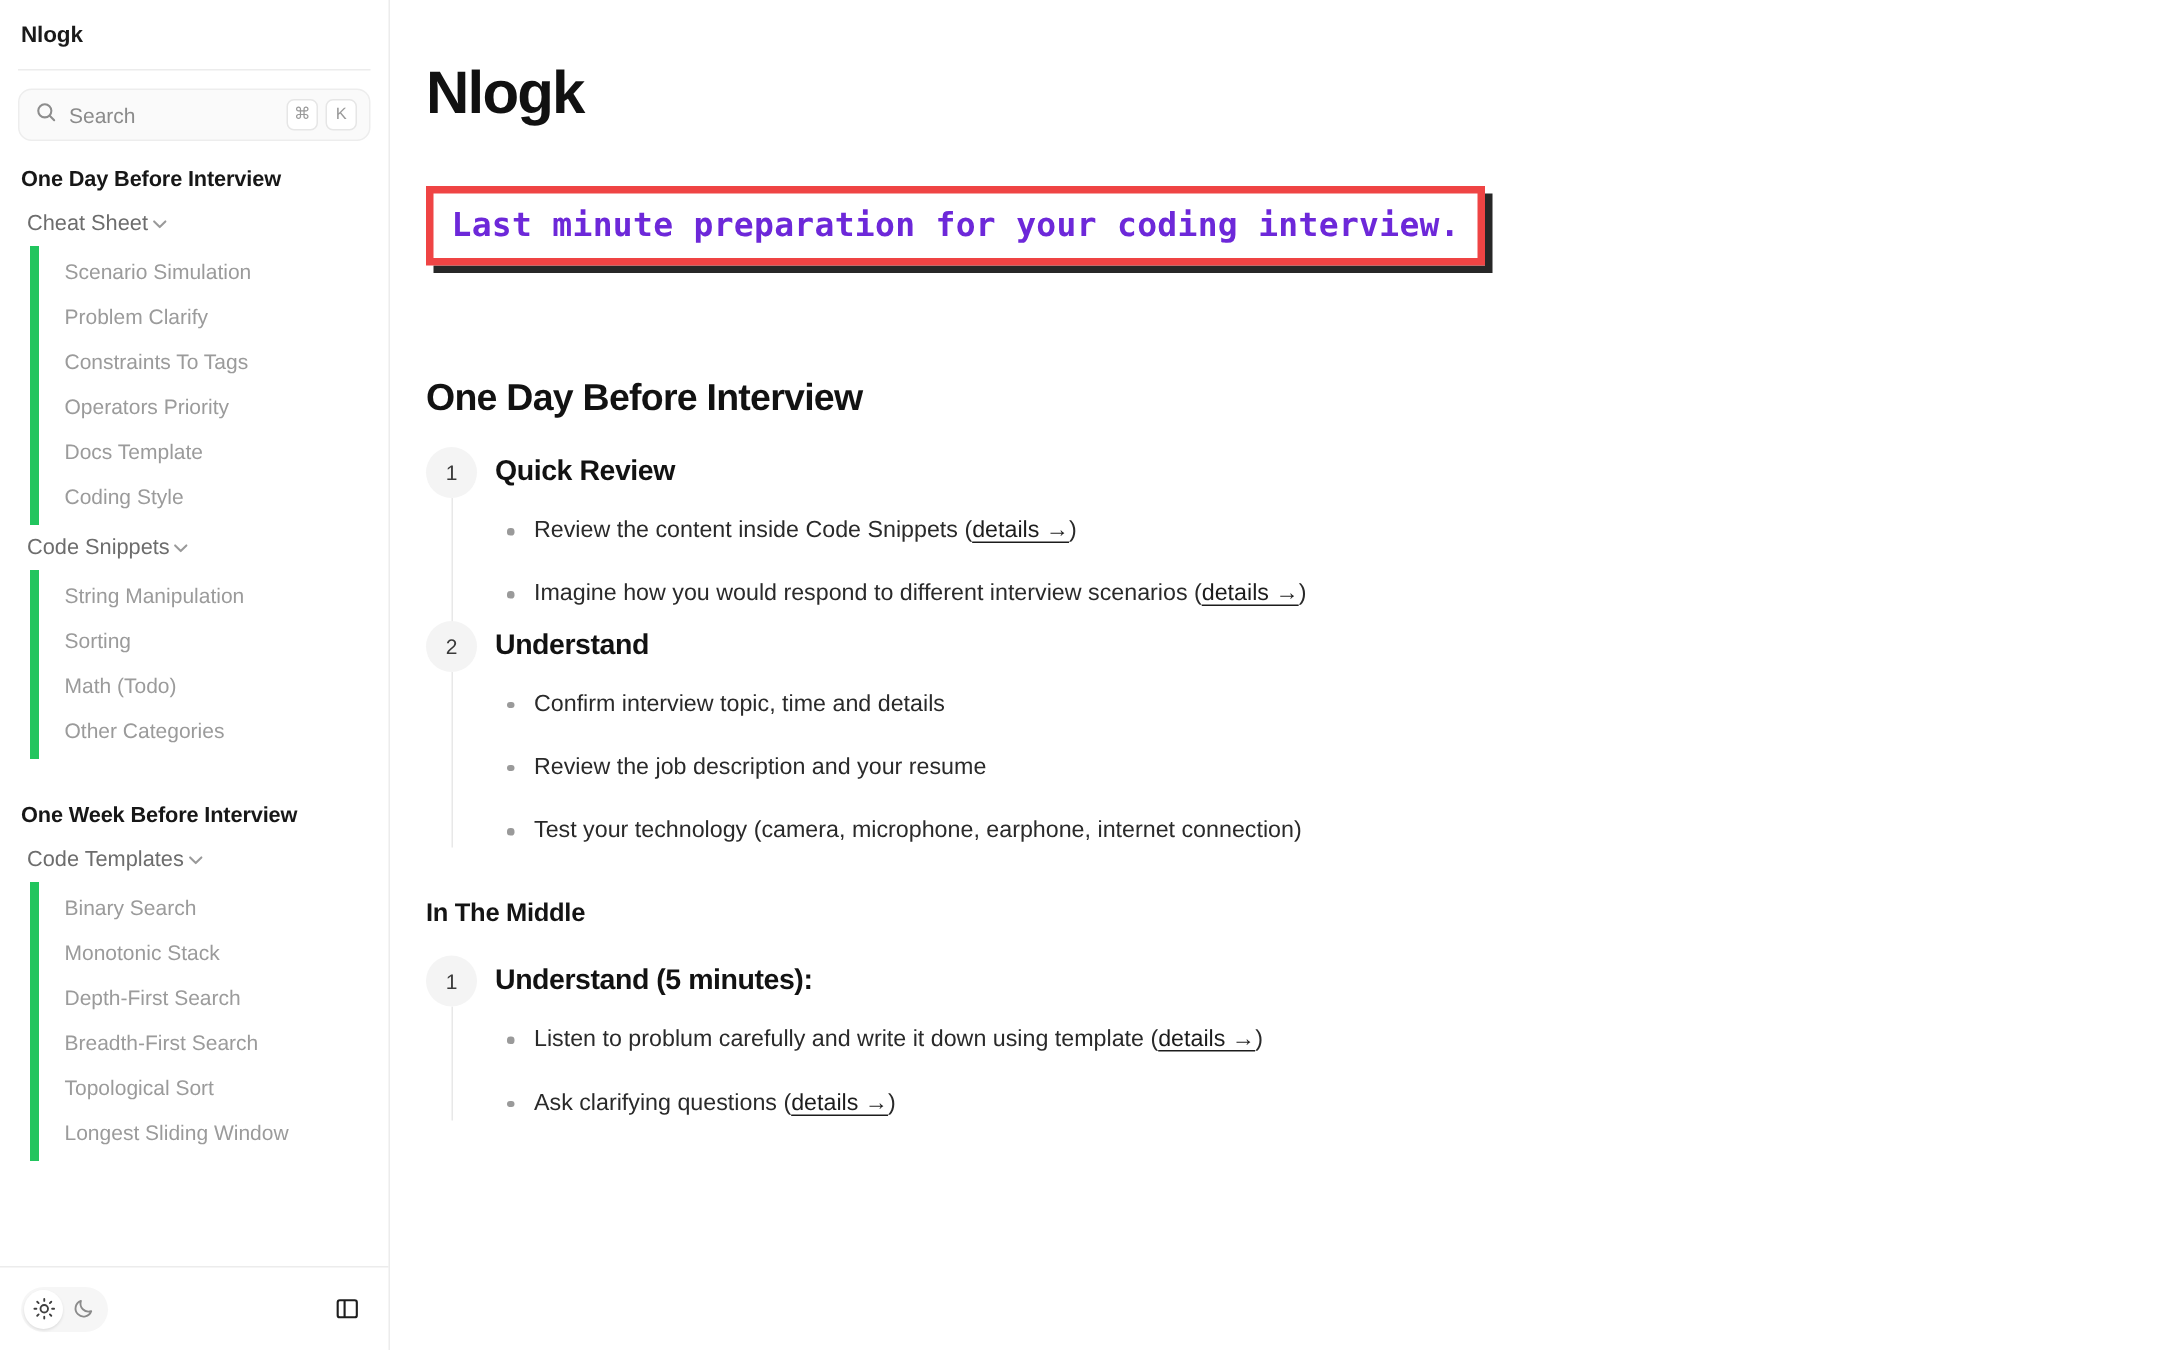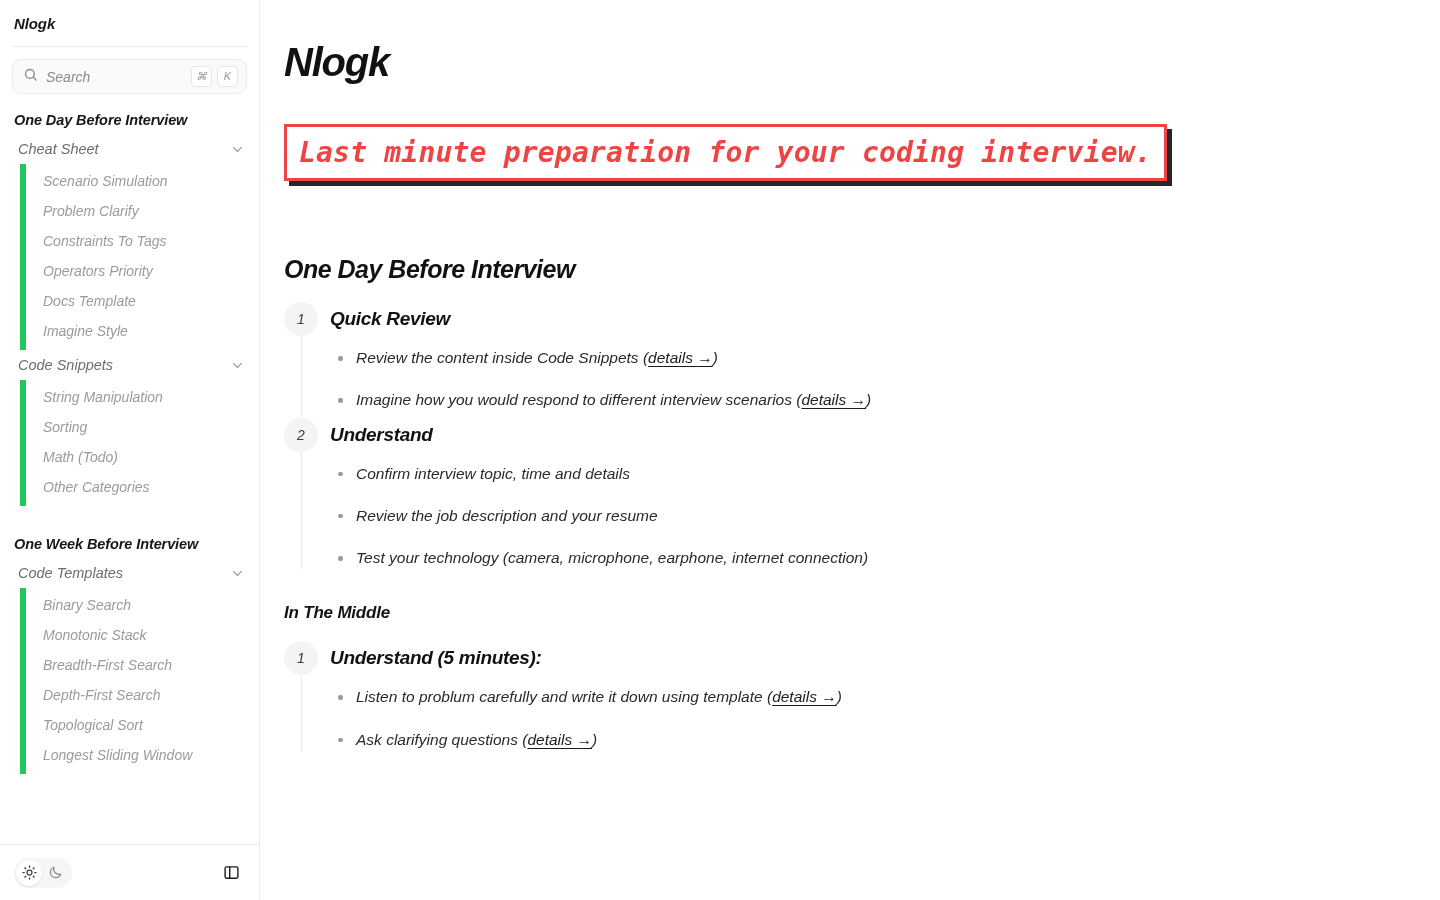--- a/index.html
+++ b/index.html
@@ -3,21 +3,21 @@
 <meta charset="utf-8">
 <style>
   * { box-sizing: border-box; margin: 0; padding: 0; }
   html, body {
     width: 1440px; height: 900px;
     overflow: hidden;
     background: #ffffff;
     font-family: "Liberation Sans", sans-serif;
     -webkit-font-smoothing: antialiased;
   }
-  #app { display: flex; width: 1440px; height: 869px; font-style: italic; }
+  #app { display: flex; width: 1440px; height: 869px; }
 
   
   .sidebar {
     width: 260px; height: 900px;
     background: #ffffff;
     border-right: 1px solid #ececec;
     display: flex; flex-direction: column;
     position: relative;
     flex: 0 0 260px;
   }
@@ -64,21 +64,21 @@
     padding: 18px 0 6px 0;
   }
   .sb-group-title {
     font-size: 14.5px; font-weight: 700; color: #171717;
     padding: 0 14px; margin-bottom: 6px;
     letter-spacing: -0.1px;
   }
   .sb-group-title.spaced { margin-top: 30px; }
 
   .sb-collapsible {
-    display: flex; align-items: center; justify-content: space-between;
+    display: flex; align-items: center; 
     padding: 7px 14px 7px 18px;
     cursor: pointer;
   }
   .sb-collapsible-label { font-size: 14.5px; color: #6d6d6d; }
   .sb-chev { color: #9a9a9a; display: flex; }
 
   .sb-children {
     margin-left: 20px;
     border-left: 6px solid #22c55e;
     padding: 2px 0 4px 0;
@@ -129,26 +129,26 @@
 
   .page-title {
     font-size: 40px; font-weight: 800; color: #111111;
     letter-spacing: -1.2px;
     line-height: 1.1;
   }
 
   .banner {
     margin-top: 40px;
     display: inline-block;
-    border: 3px solid #ef4444;
+    border: 5px solid #ef4444;
     box-shadow: 5px 5px 0 0 #272727;
     background: #ffffff;
     padding: 9px 12px;
     font-family: "DejaVu Sans Mono", monospace;
-    font-size: 28px; font-weight: 700; color: #ef4444;
+    font-size: 22px; font-weight: 700; color: #6d28d9;
     letter-spacing: 0.2px;
     white-space: nowrap;
   }
 
   .h2 {
     margin-top: 74px;
     font-size: 25px; font-weight: 700; color: #121212;
     letter-spacing: -0.5px;
   }
   .h3 {
@@ -236,21 +236,21 @@
               <polyline points="6 9 12 15 18 9"></polyline>
             </svg>
           </span>
         </div>
         <div class="sb-children">
           <div class="sb-child">Scenario Simulation</div>
           <div class="sb-child">Problem Clarify</div>
           <div class="sb-child">Constraints To Tags</div>
           <div class="sb-child">Operators Priority</div>
           <div class="sb-child">Docs Template</div>
-          <div class="sb-child">Imagine Style</div>
+          <div class="sb-child">Coding Style</div>
         </div>
         <div class="sb-collapsible">
           <span class="sb-collapsible-label">Code Snippets</span>
           <span class="sb-chev">
             <svg width="15" height="15" viewBox="0 0 24 24" fill="none" stroke="currentColor" stroke-width="2.2" stroke-linecap="round" stroke-linejoin="round">
               <polyline points="6 9 12 15 18 9"></polyline>
             </svg>
           </span>
         </div>
         <div class="sb-children">
@@ -264,22 +264,22 @@
           <span class="sb-collapsible-label">Code Templates</span>
           <span class="sb-chev">
             <svg width="15" height="15" viewBox="0 0 24 24" fill="none" stroke="currentColor" stroke-width="2.2" stroke-linecap="round" stroke-linejoin="round">
               <polyline points="6 9 12 15 18 9"></polyline>
             </svg>
           </span>
         </div>
         <div class="sb-children">
           <div class="sb-child">Binary Search</div>
           <div class="sb-child">Monotonic Stack</div>
+          <div class="sb-child">Depth-First Search</div>
           <div class="sb-child">Breadth-First Search</div>
-          <div class="sb-child">Depth-First Search</div>
           <div class="sb-child">Topological Sort</div>
           <div class="sb-child">Longest Sliding Window</div>
         </div>
       </div>
 
     <div class="sb-footer">
       <div class="theme-toggle">
         <span class="theme-opt active">
           <svg width="15" height="15" viewBox="0 0 24 24" fill="none" stroke="currentColor" stroke-width="2" stroke-linecap="round">
             <circle cx="12" cy="12" r="4"></circle>

